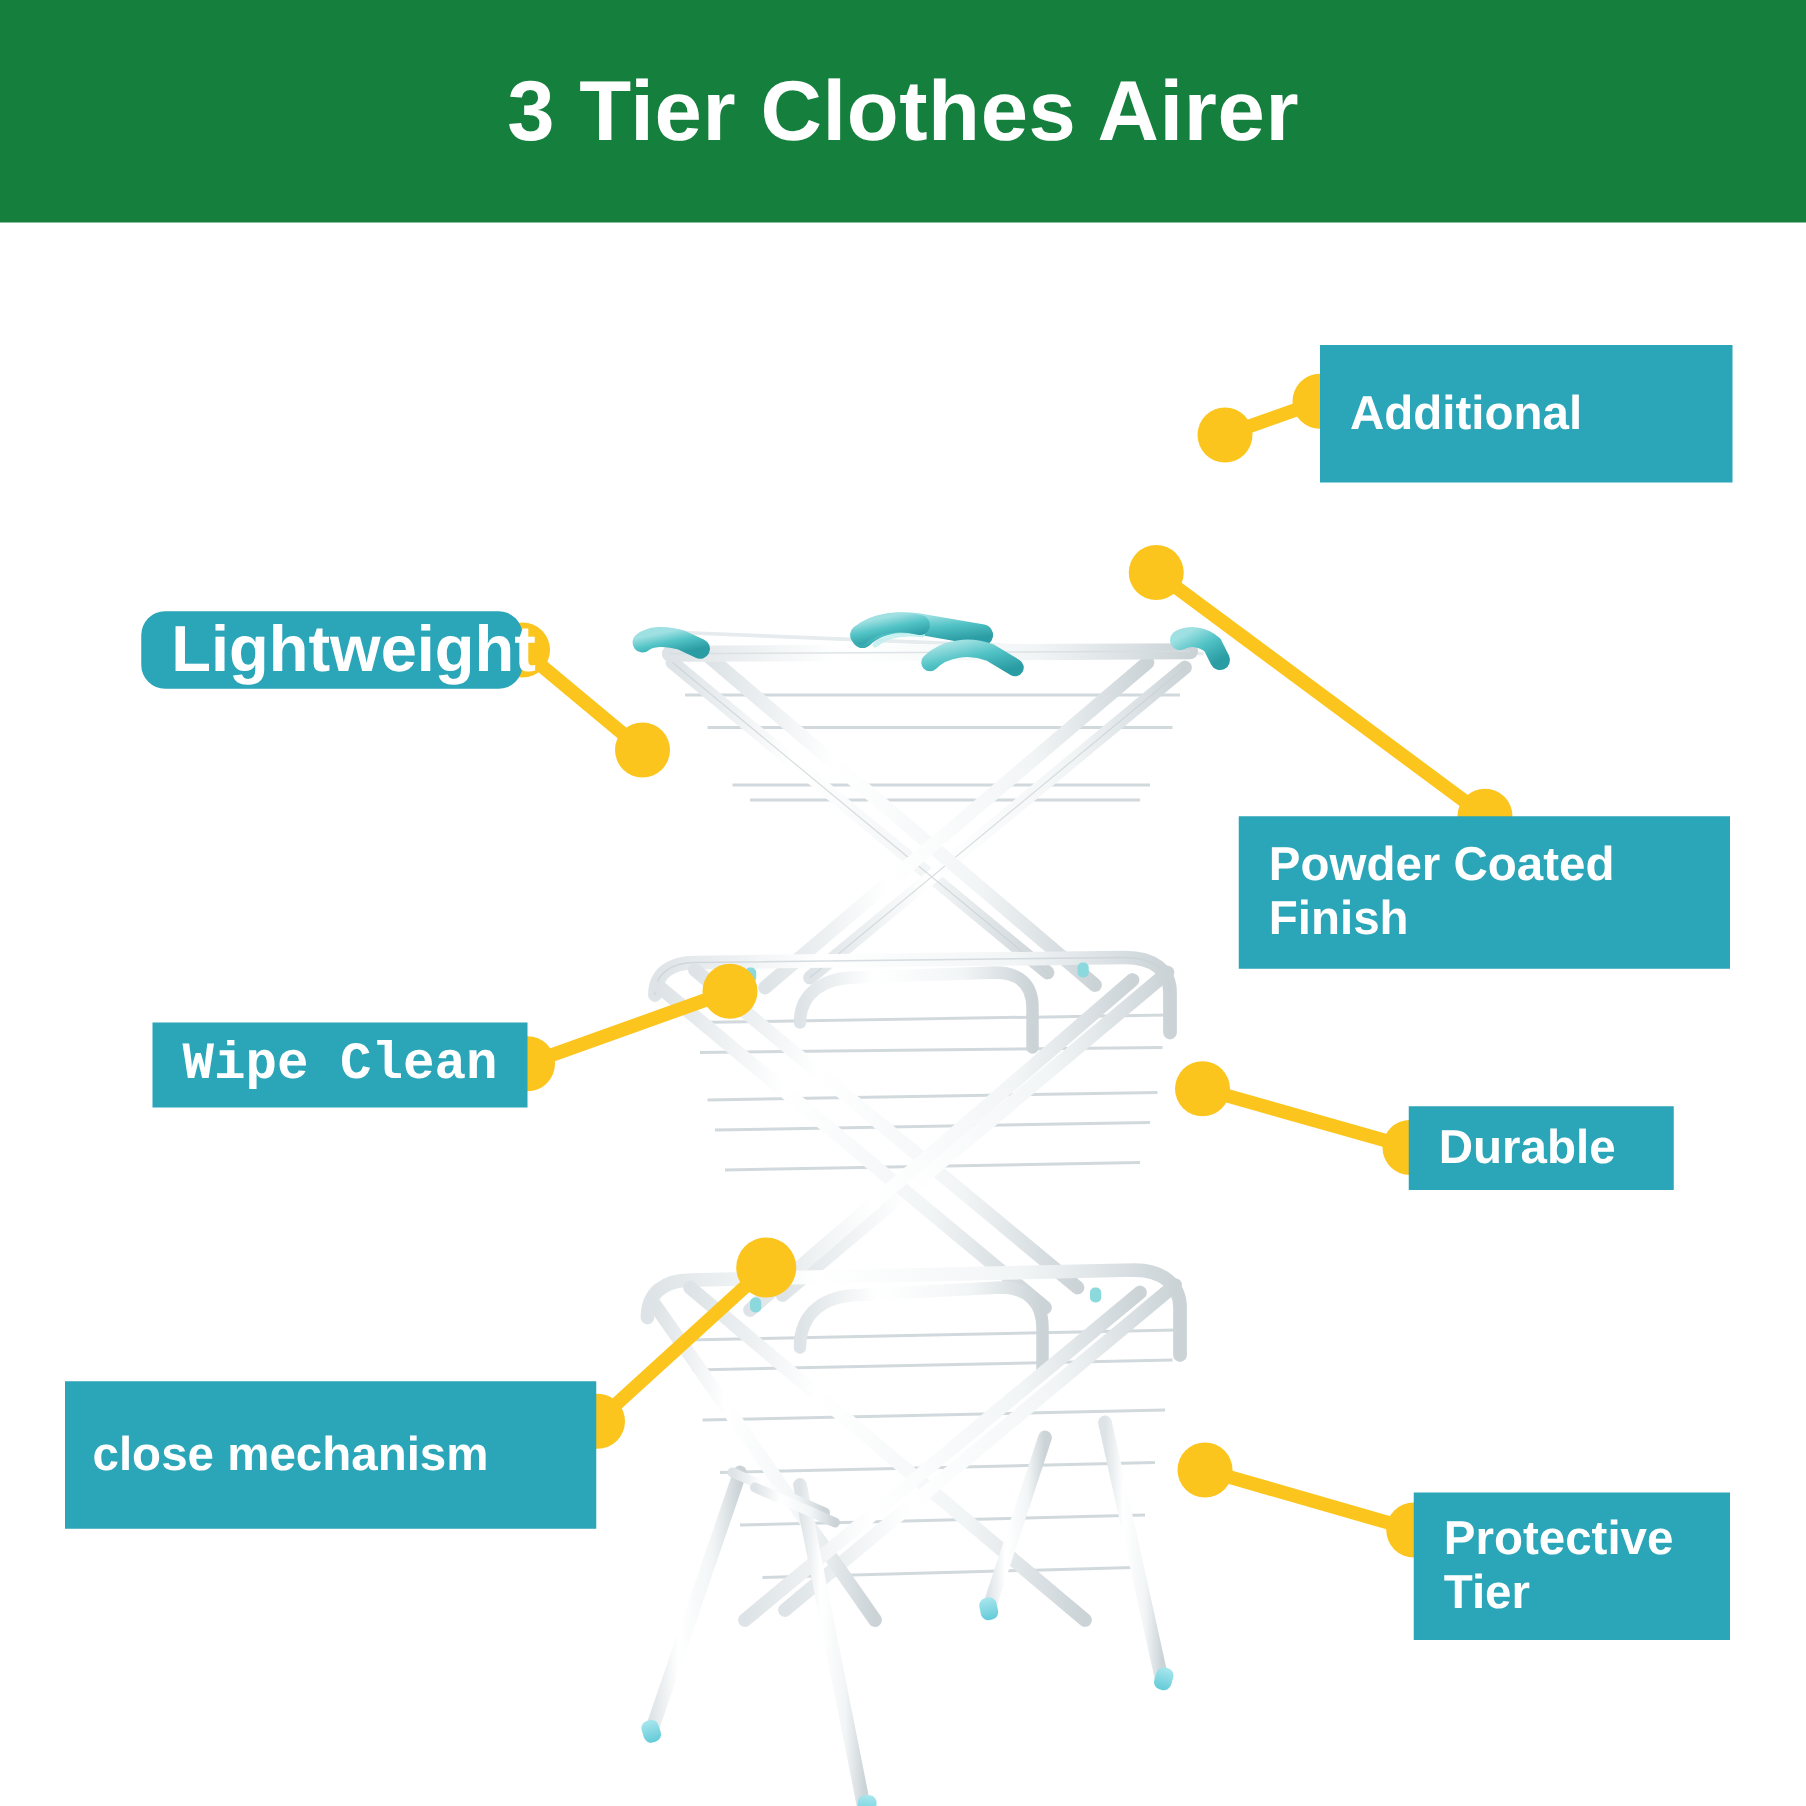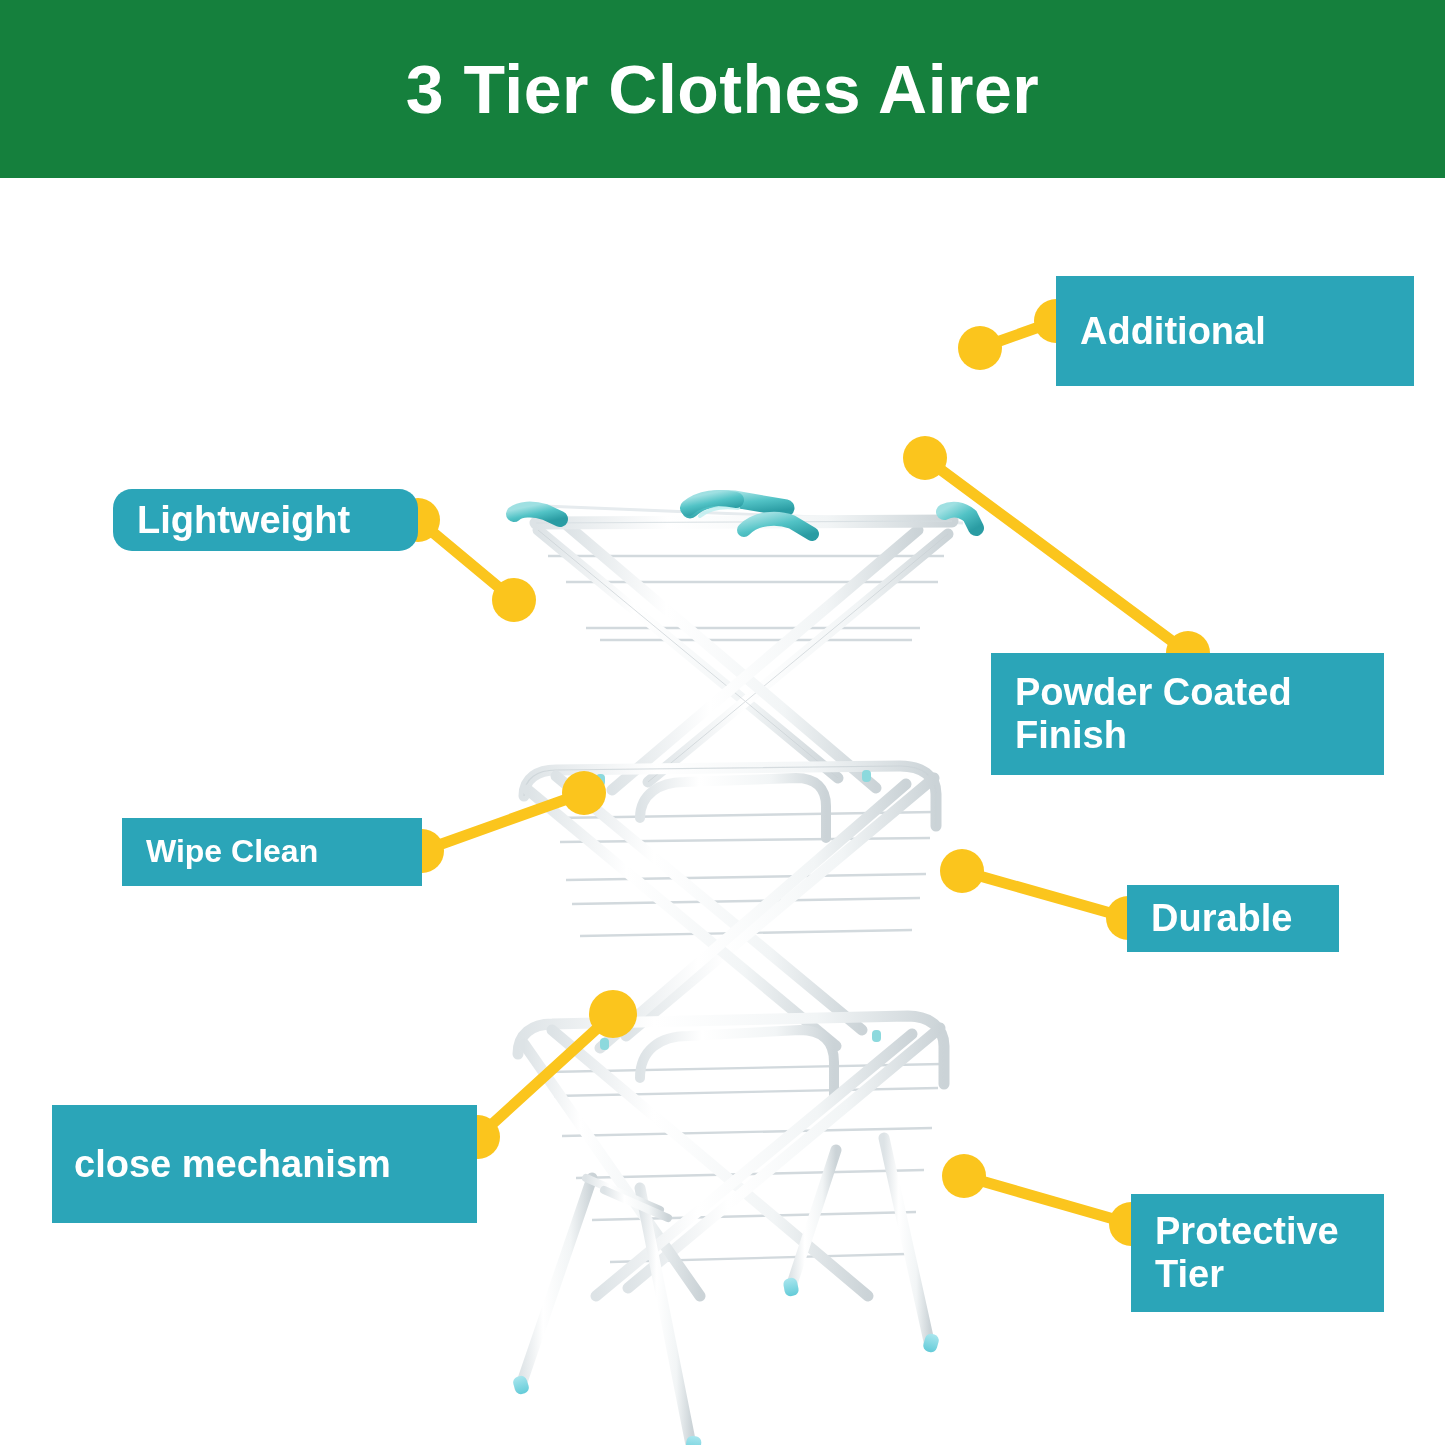--- a/index.html
+++ b/index.html
@@ -67,24 +67,24 @@
     font-weight: bold;
     font-family: "Liberation Sans", sans-serif;
     line-height: 1.12;
     box-sizing: border-box;
     display: flex;
     flex-direction: column;
     justify-content: center;
   }
   .callout .ln { display: block; white-space: nowrap; }
 
-  #callout-hanging   { left: 1056px; top: 276px;  width: 358px; height: 110px; font-size: 38px; padding: 0 24px; }
-  #callout-lightweight { left: 113px; top: 489px; width: 305px; height: 62px;  font-size: 38px; padding: 16px 24px; border-radius: 19px; }
+  #callout-hanging   { left: 1056px; top: 276px;  width: 330px; height: 110px; font-size: 38px; padding: 0 24px; }
+  #callout-lightweight { left: 113px; top: 489px; width: 305px; height: 62px;  font-size: 52px; padding: 16px 24px; border-radius: 19px; }
   #callout-powder    { left: 991px;  top: 653px;  width: 393px; height: 122px; font-size: 38px; padding: 0 24px; }
-  #callout-wipe      { left: 122px;  top: 818px;  width: 300px; height: 68px;  font-size: 32px; padding: 0 24px; }
+  #callout-wipe      { left: 122px;  top: 818px;  width: 300px; height: 68px;  font-size: 42px; padding: 0 24px; font-family: Liberation Mono, monospace; }
   #callout-durable   { left: 1127px; top: 885px;  width: 212px; height: 67px;  font-size: 38px; padding: 0 24px; }
   #callout-simple    { left: 52px;   top: 1105px; width: 425px; height: 118px; font-size: 38px; padding: 0 22px; }
   #callout-feet      { left: 1131px; top: 1194px; width: 253px; height: 118px; font-size: 38px; padding: 0 24px; }
 </style>
 </head>
 <body>
 
 <div id="page">
 
   <div id="header-bar">

